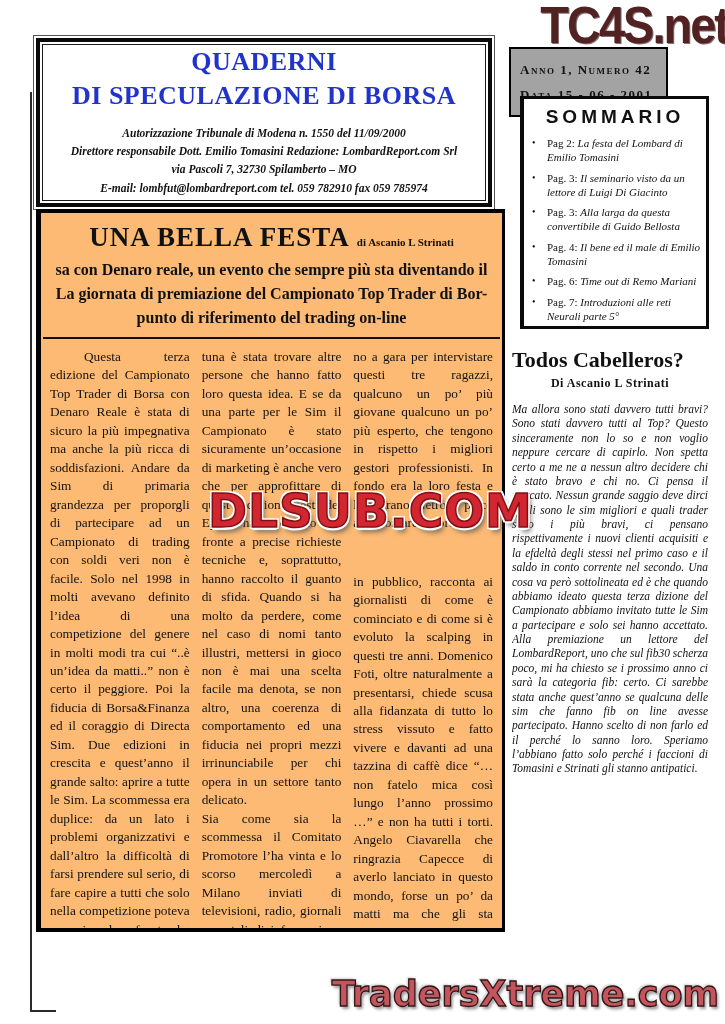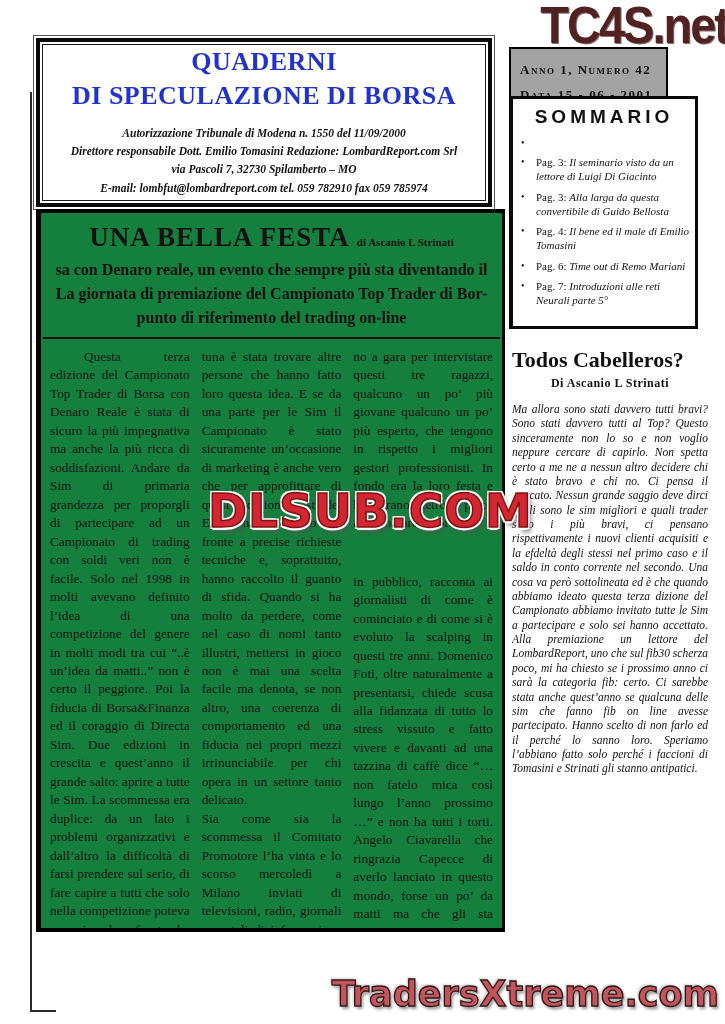--- a/index.html
+++ b/index.html
@@ -36,38 +36,38 @@
   
   .issue-box {
     position:absolute; left:509px; top:33px; width:146px; height:58px;
     border:2px solid #000; padding:8px 0 0 9px; background:#a3a3a3;
     font-weight:bold; font-size:13px; font-variant:small-caps;
     letter-spacing:1.5px; line-height:25px;margin-top:14px;
   }
 
   
   .sommario {
-    position:absolute; left:509px; top:96px; width:189px; height:233px;
+    position:absolute; left:520px; top:96px; width:189px; height:233px;
     border:3px solid #0a0a0a; border-left-width:4px; background:#fff;
     padding:7px 5px 0 5px; box-sizing:border-box;
   }
   .som-title {
     font-family:"Liberation Sans", sans-serif; font-weight:bold;
     font-size:19px; letter-spacing:4px; text-align:center; margin-bottom:8px;
   }
   .som-item { display:flex; font-size:11px; line-height:1.3; margin-bottom:6px; }
   .som-bullet { flex:none; width:15px; padding-left:3px; font-size:10px; }
   .som-page { font-style:normal; }
   .som-rest { font-style:italic; }
 
   
   .main-box {
     position:absolute; left:36px; top:209px; width:469px; height:723px;
     border:3px solid #000; border-left-width:5px; border-top-width:4px; border-bottom-width:4px;
-    box-sizing:border-box; overflow:hidden; background:#15803d;
+    box-sizing:border-box; overflow:hidden; background:#fdba74;
   }
   .headline-wrap { text-align:center; padding-top:9px; }
   .headline { font-size:27px; font-weight:bold; letter-spacing:1px; }
   .byline { font-size:11px; font-weight:bold; margin-left:7px; }
   .subhead {
     text-align:center; font-weight:bold; font-size:16px; line-height:1.5;
     margin:5px 2px 0 2px; padding-bottom:7px; border-bottom:2px solid #111;
   }
   .cols { display:flex; gap:12px; padding:9px 9px 0 9px; }
   .col { flex:1; font-size:13.3px; line-height:1.39; text-align:justify; }
@@ -123,20 +123,21 @@
 
   <div class="issue-box">
     <div>Anno 1, Numero 42</div>
     <div>Data 15 - 06 - 2001</div>
   </div>
 
   <div class="sommario">
     <div class="som-title">SOMMARIO</div>
     <div class="som-item">
       <span class="som-bullet">•</span>
+      <span class="som-text"><span class="som-page">Pag 2:</span> <span class="som-rest">La festa del Lombard di Emilio Tomasini</span></span>
     </div>
     <div class="som-item">
       <span class="som-bullet">•</span>
       <span class="som-text"><span class="som-page">Pag. 3:</span> <span class="som-rest">Il seminario visto da un lettore di Luigi Di Giacinto</span></span>
     </div>
     <div class="som-item">
       <span class="som-bullet">•</span>
       <span class="som-text"><span class="som-page">Pag. 3:</span> <span class="som-rest">Alla larga da questa convertibile di Guido Bellosta</span></span>
     </div>
     <div class="som-item">

